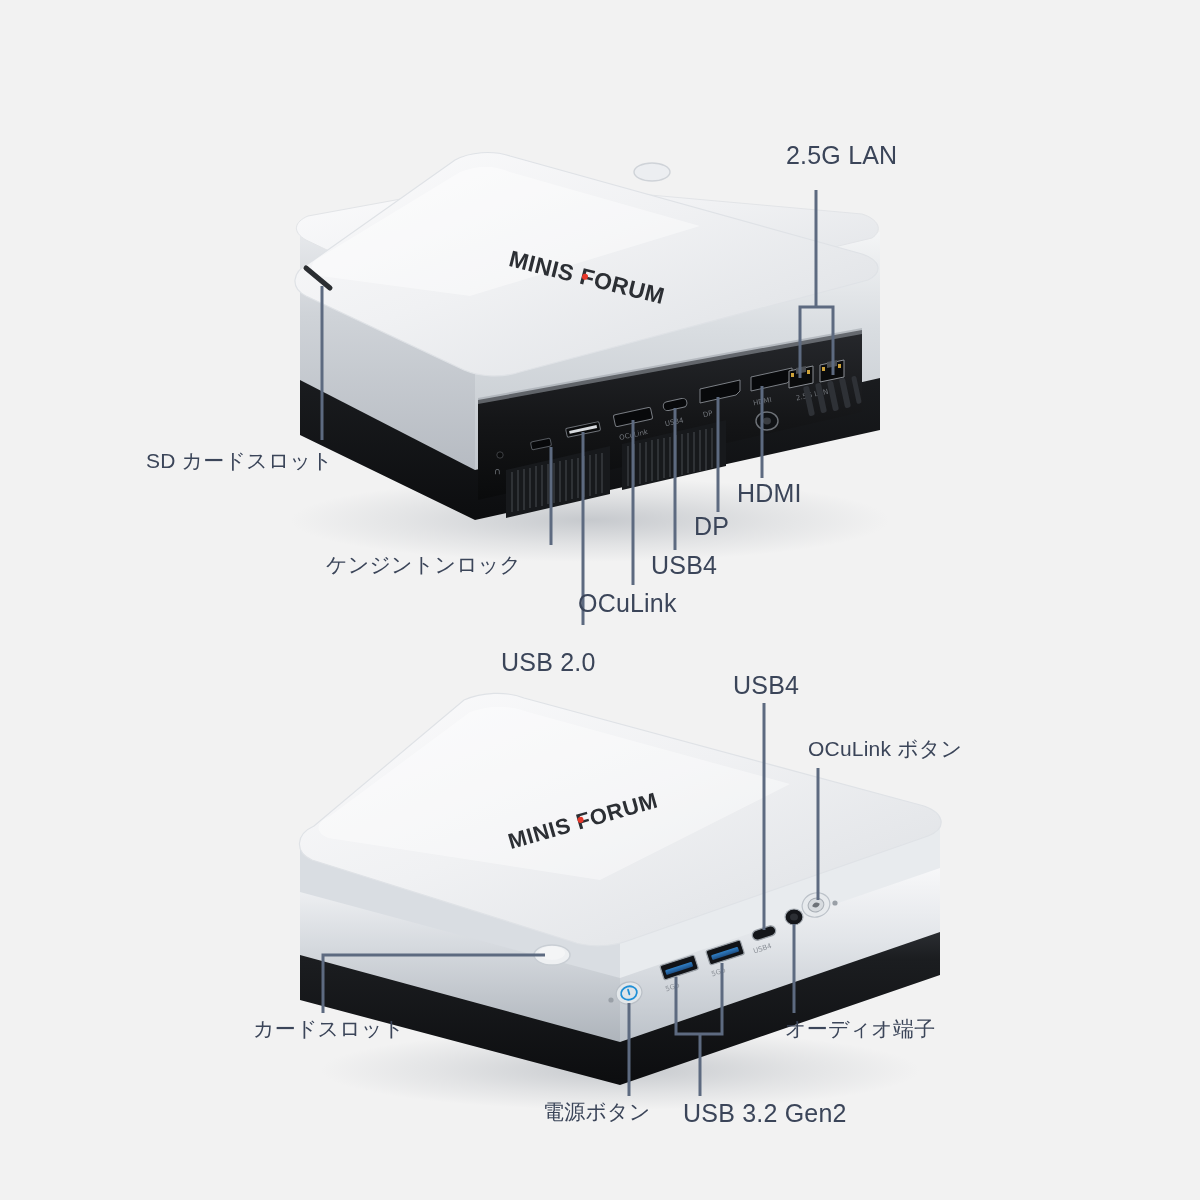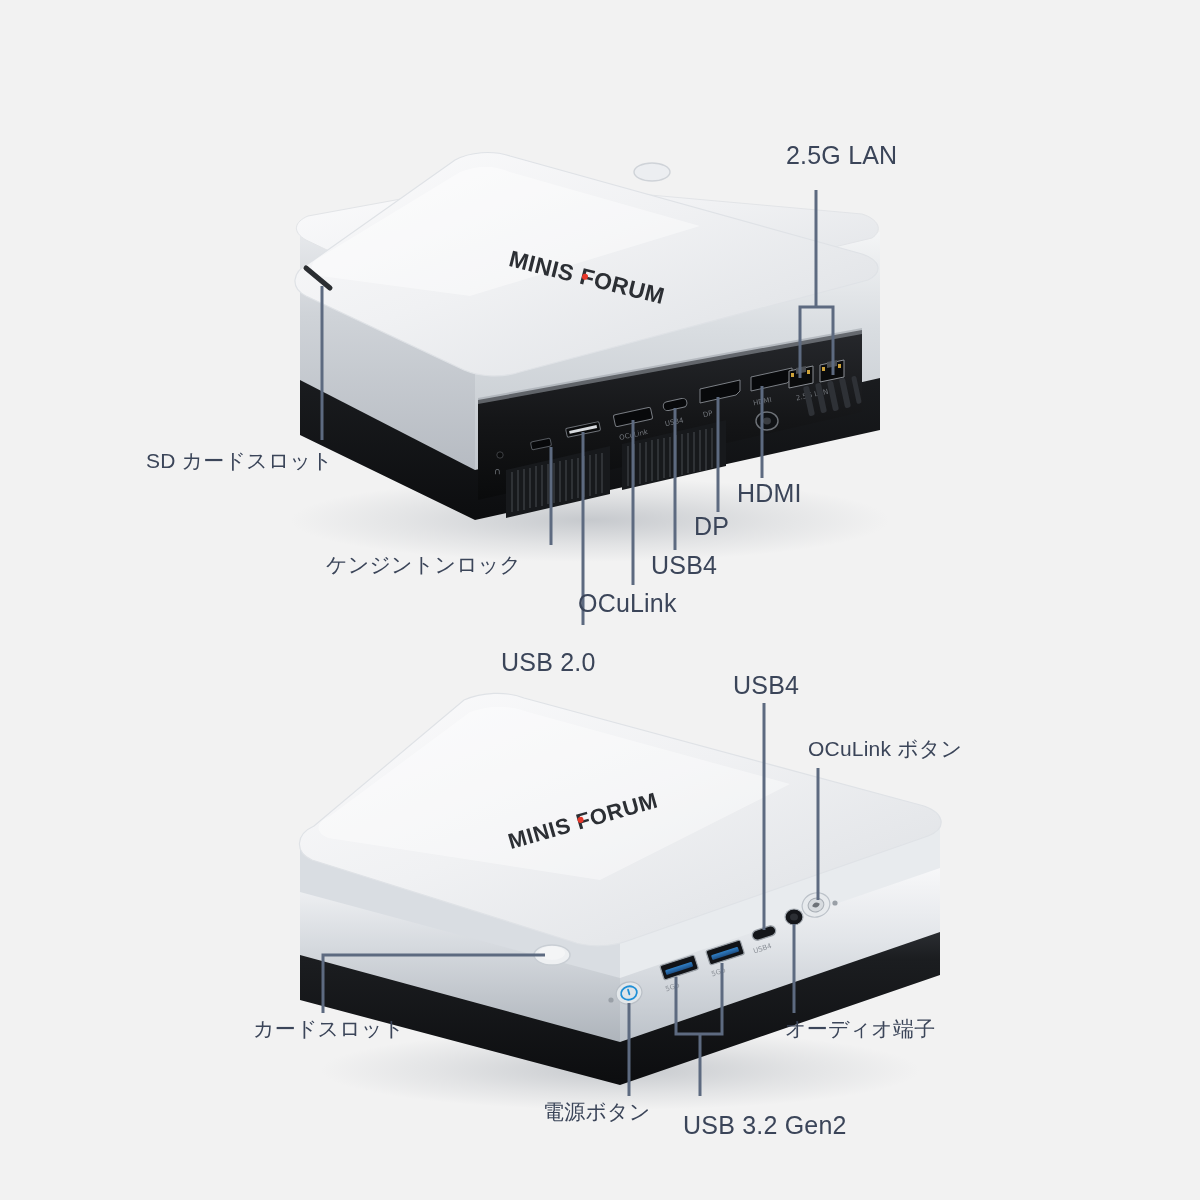--- a/index.html
+++ b/index.html
@@ -331,15 +331,15 @@
   <div class="callout-label" style="left:733px; top:673px;">USB4</div>
 
   <div class="callout-label jp" style="left:808px; top:738px;">OCuLink ボタン</div>
 
   <div class="callout-label jp" style="left:253px; top:1018px;">カードスロット</div>
 
   <div class="callout-label jp" style="left:785px; top:1018px;">オーディオ端子</div>
 
   <div class="callout-label jp" style="left:543px; top:1101px;">電源ボタン</div>
 
-  <div class="callout-label" style="left:683px; top:1101px;margin-top:12px;">USB 3.2 Gen2</div>
+  <div class="callout-label" style="left:683px; top:1101px;">USB 3.2 Gen2</div>
 
 </div>
 
 </body></html>

